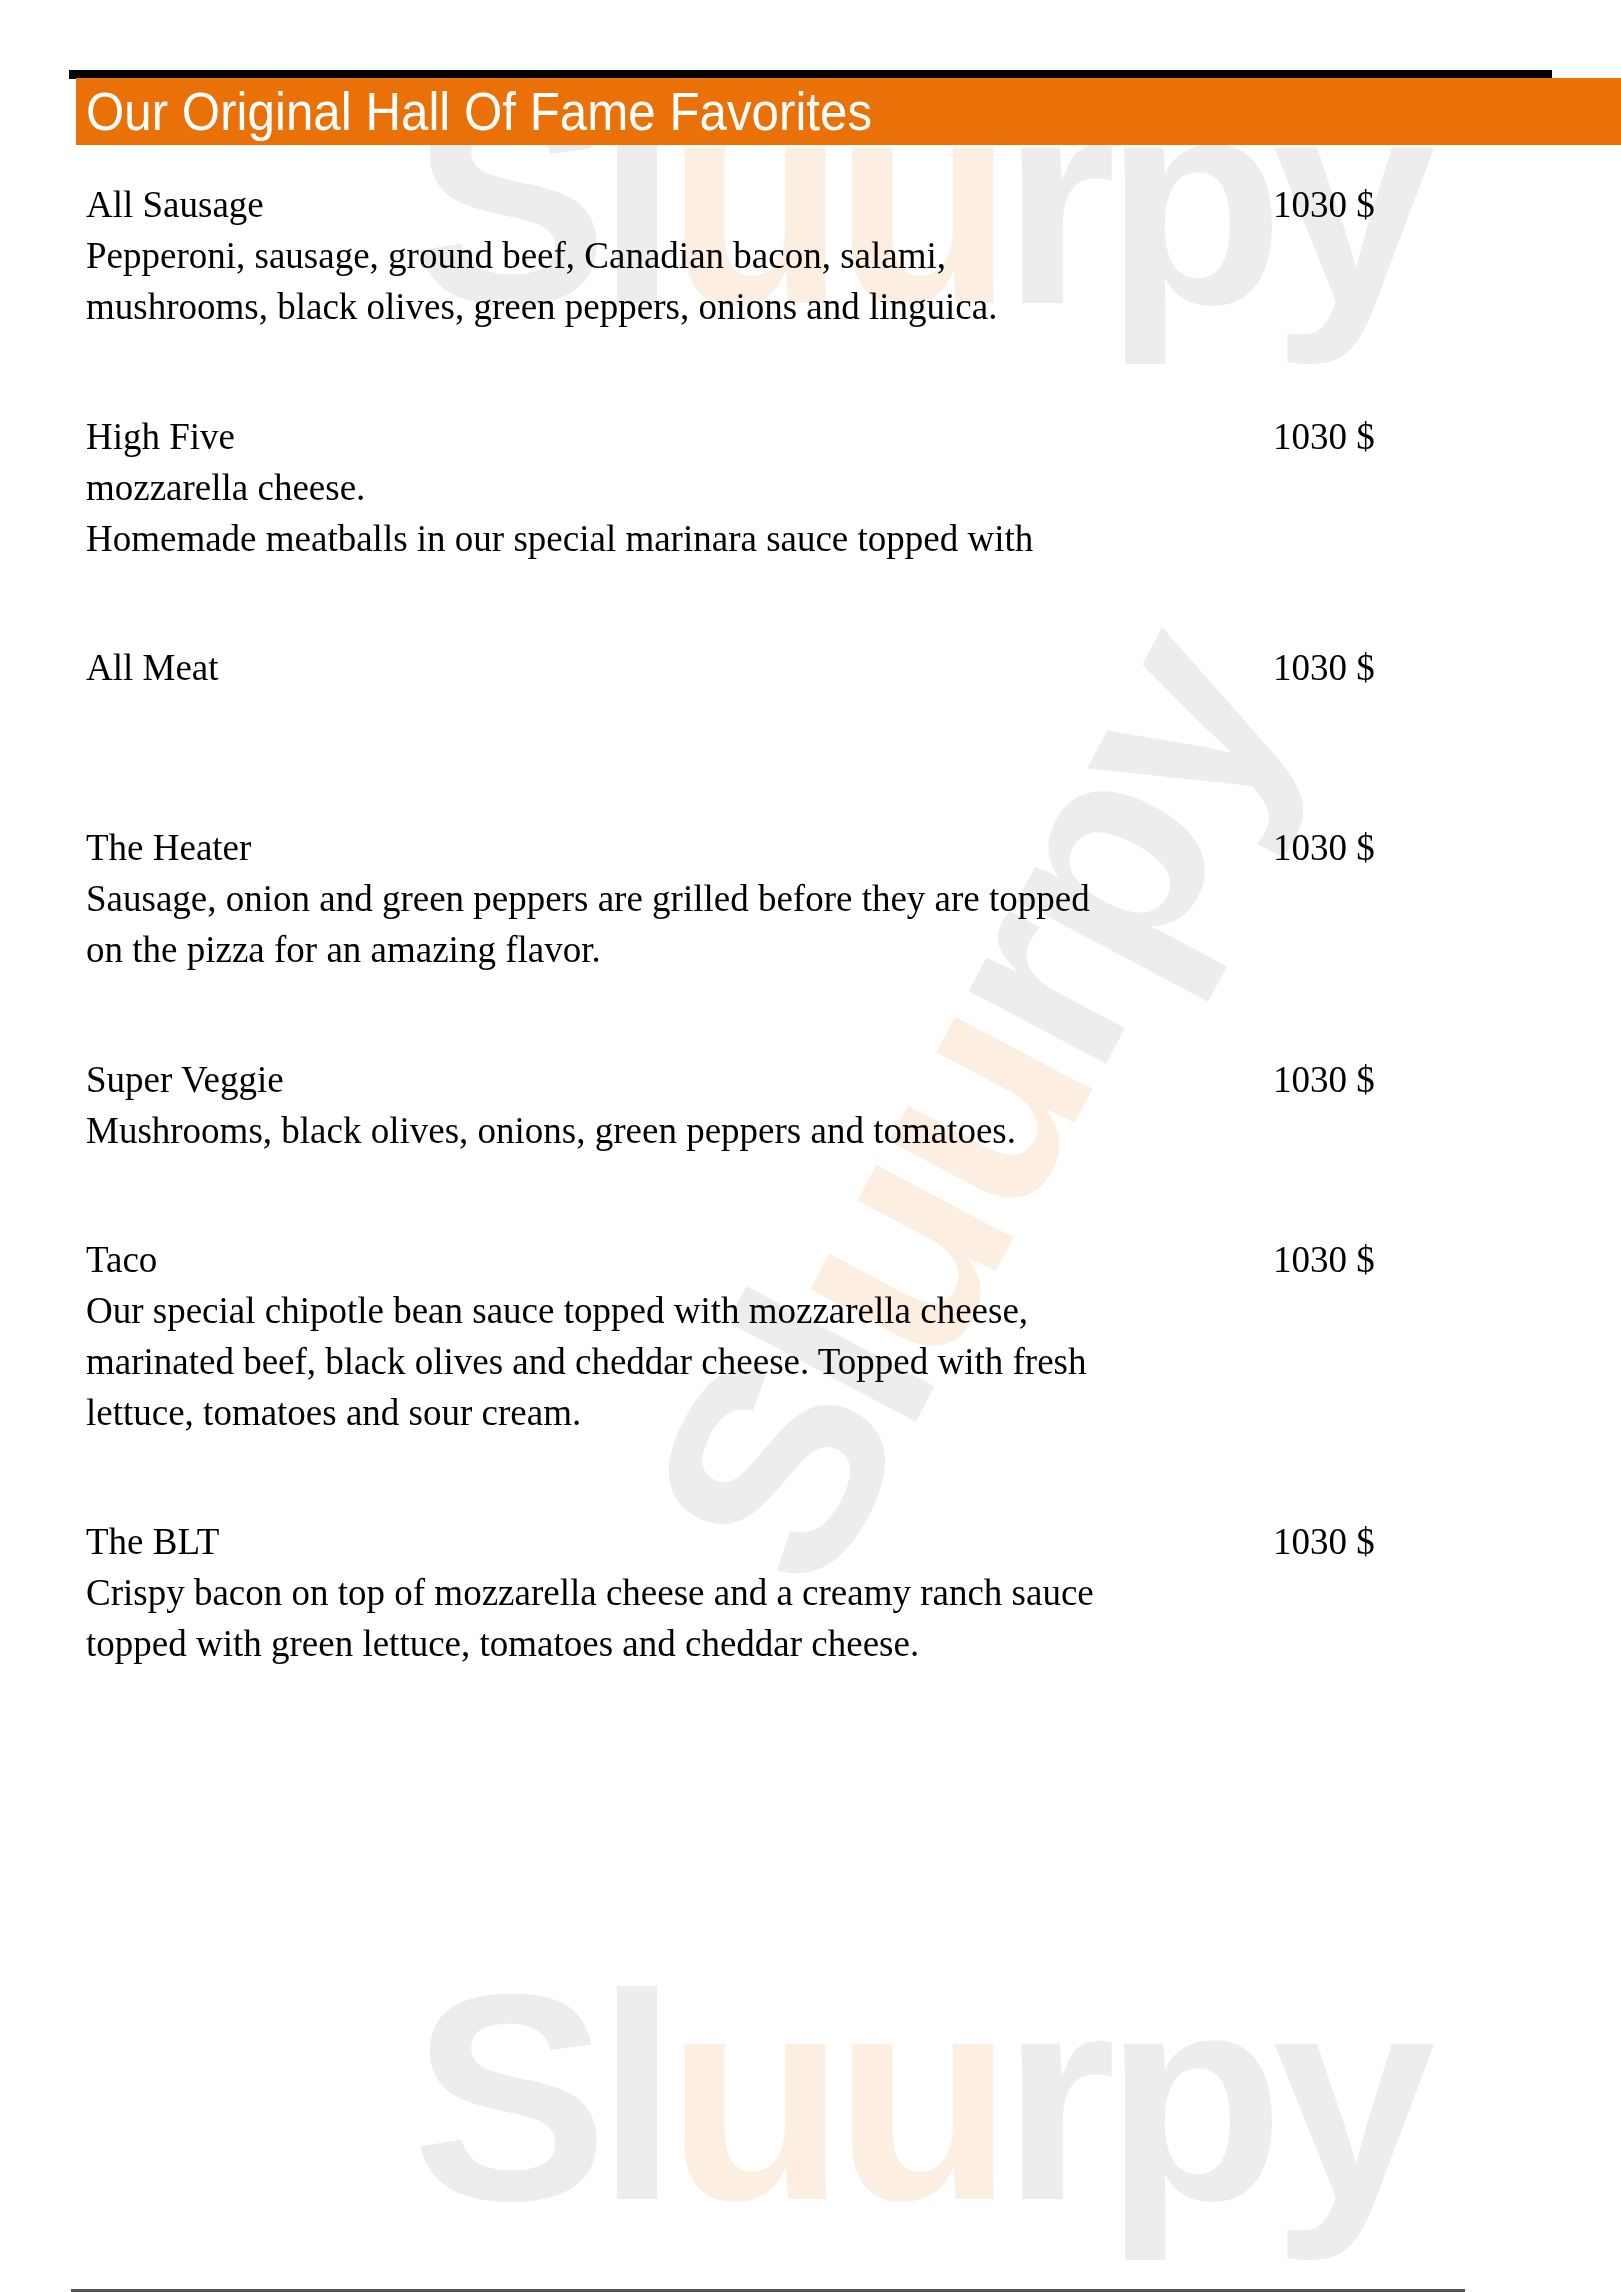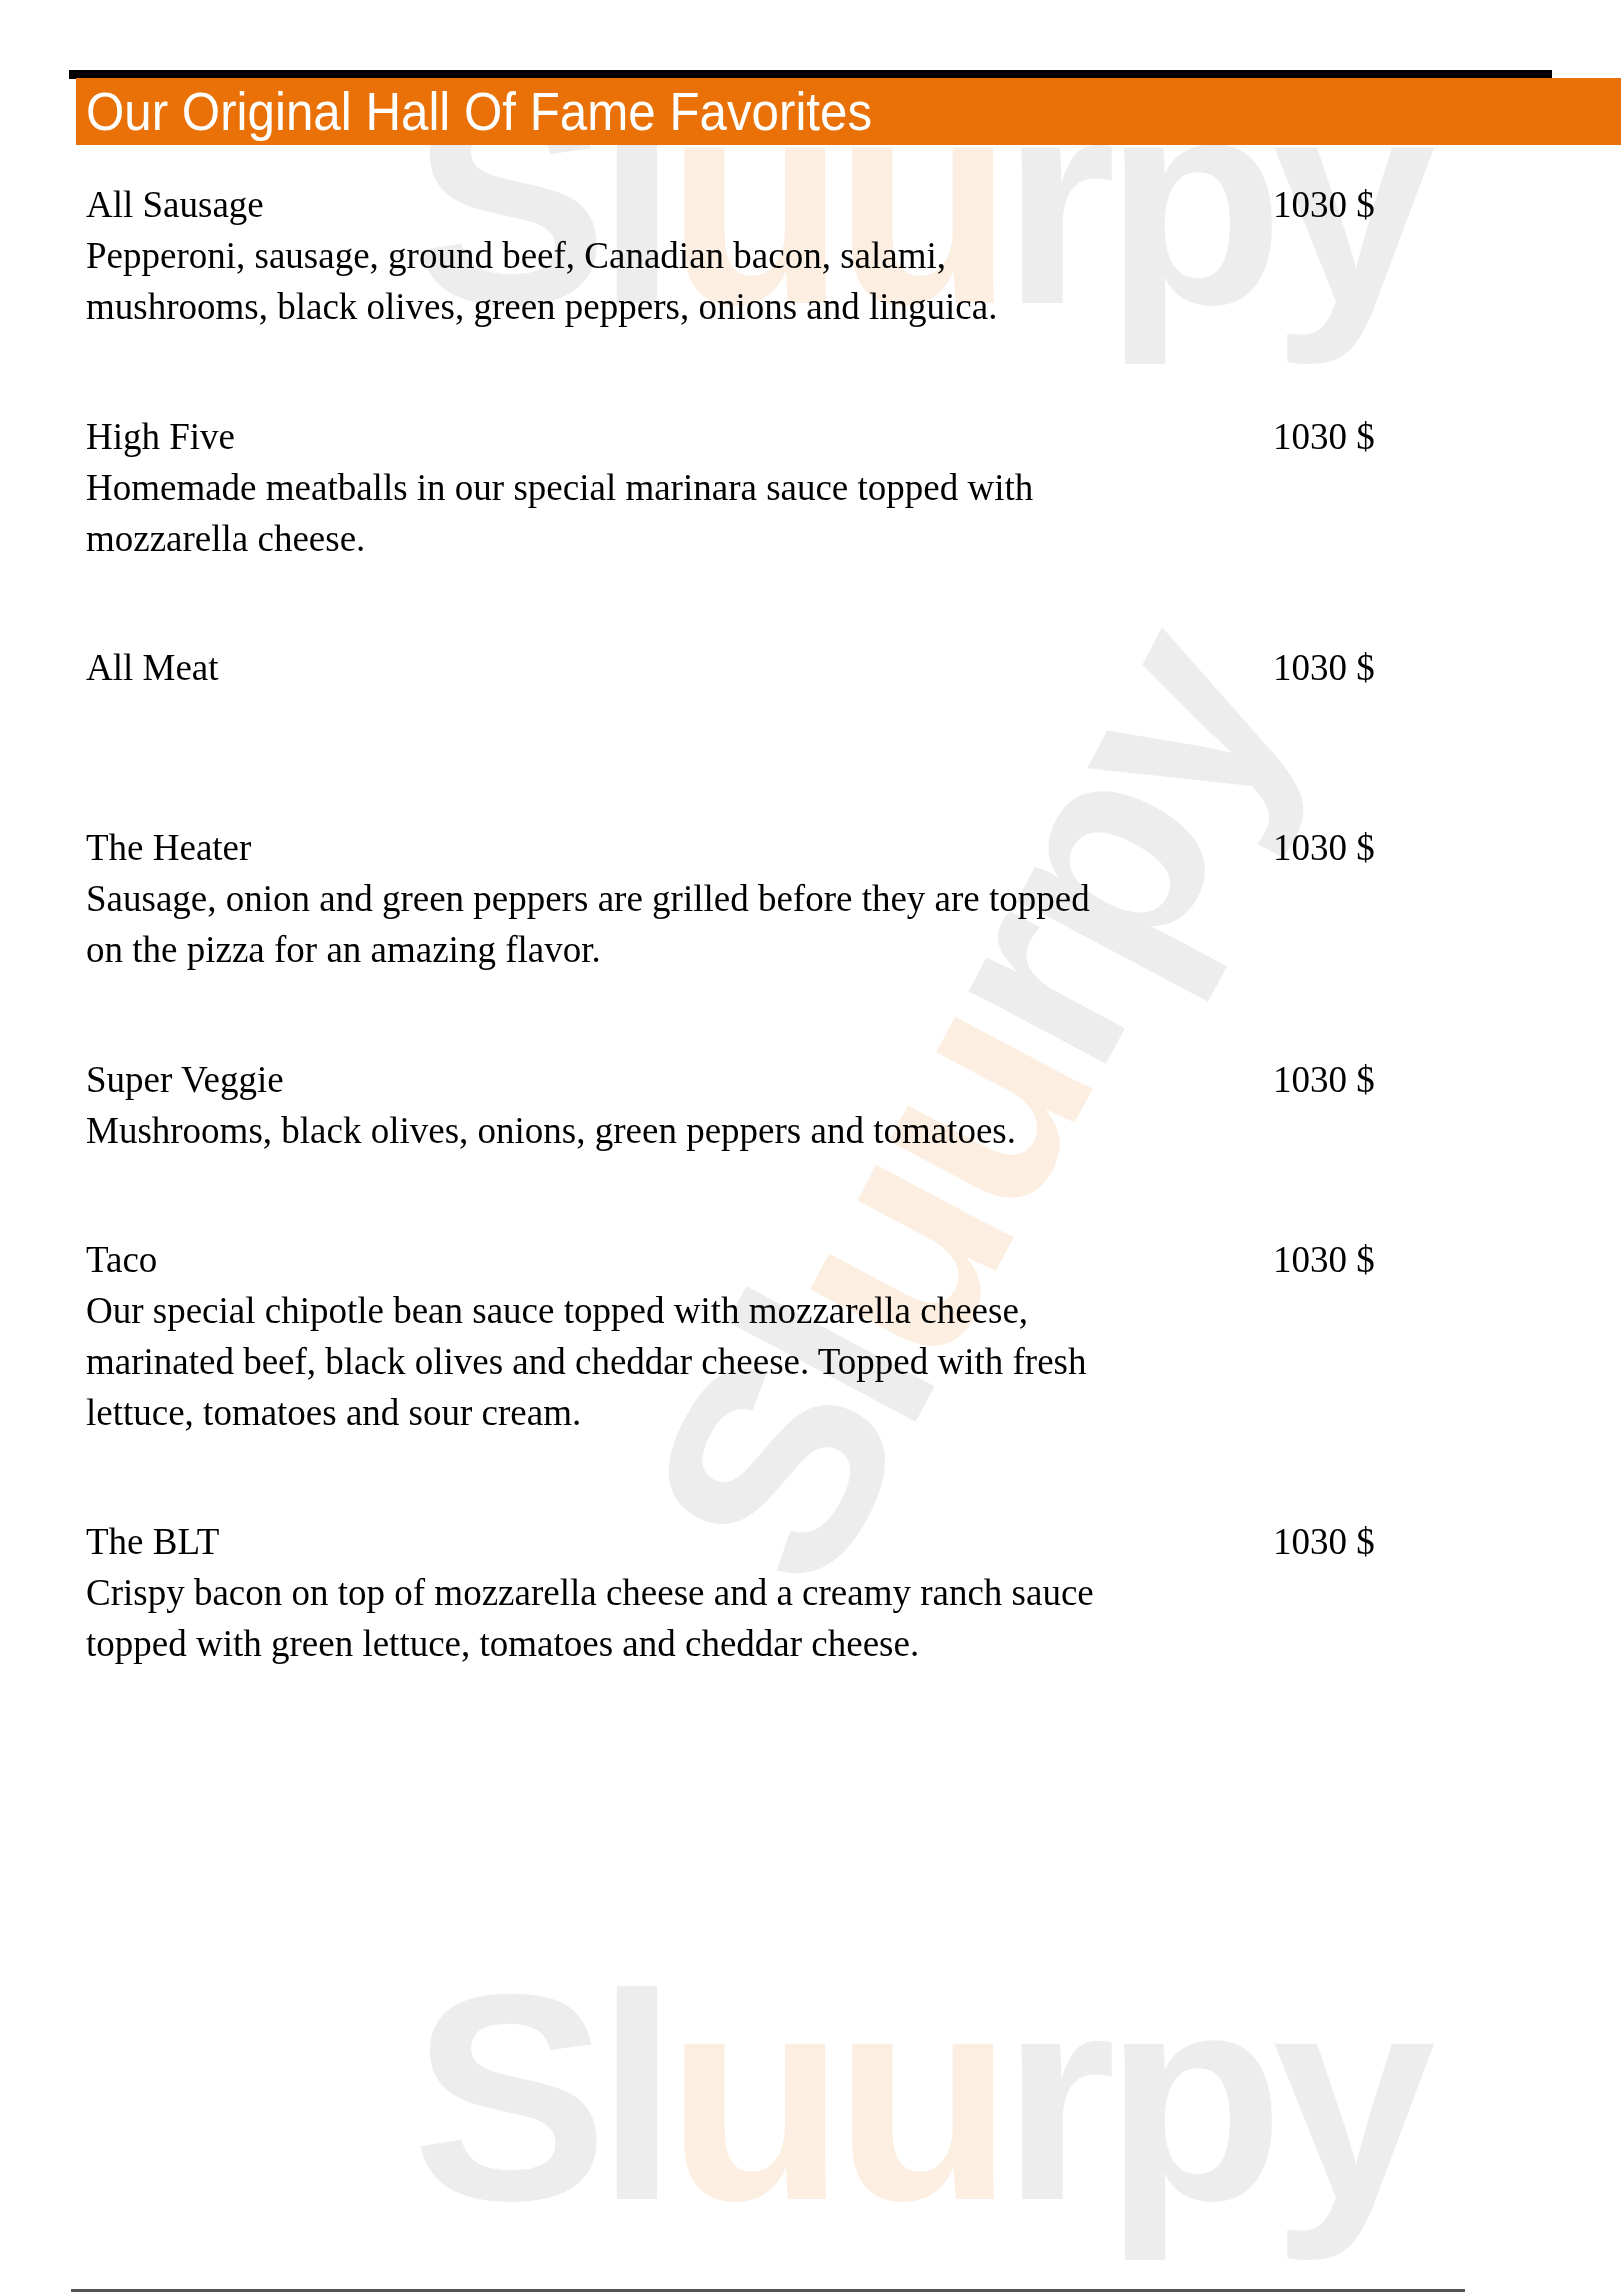--- a/index.html
+++ b/index.html
@@ -73,22 +73,22 @@
 <div class="item" style="top:179px;">
   <div class="item-name">All Sausage</div>
   <div class="item-price">1030 $</div>
   <div class="item-desc">Pepperoni, sausage, ground beef, Canadian bacon, salami,</div>
   <div class="item-desc">mushrooms, black olives, green peppers, onions and linguica.</div>
 </div>
 
 <div class="item" style="top:411px;">
   <div class="item-name">High Five</div>
   <div class="item-price">1030 $</div>
+  <div class="item-desc">mozzarella cheese.</div>
   <div class="item-desc">Homemade meatballs in our special marinara sauce topped with</div>
-  <div class="item-desc">mozzarella cheese.</div>
 </div>
 
 <div class="item" style="top:642px;">
   <div class="item-name">All Meat</div>
   <div class="item-price">1030 $</div>
 </div>
 
 <div class="item" style="top:822px;">
   <div class="item-name">The Heater</div>
   <div class="item-price">1030 $</div>

